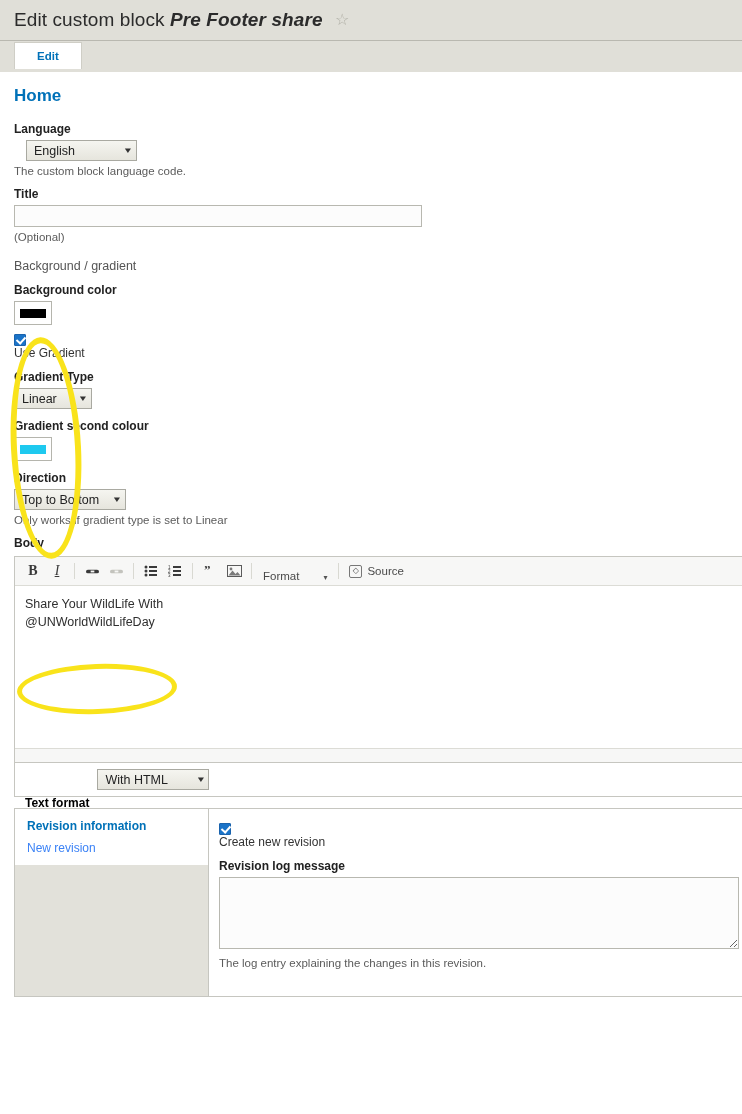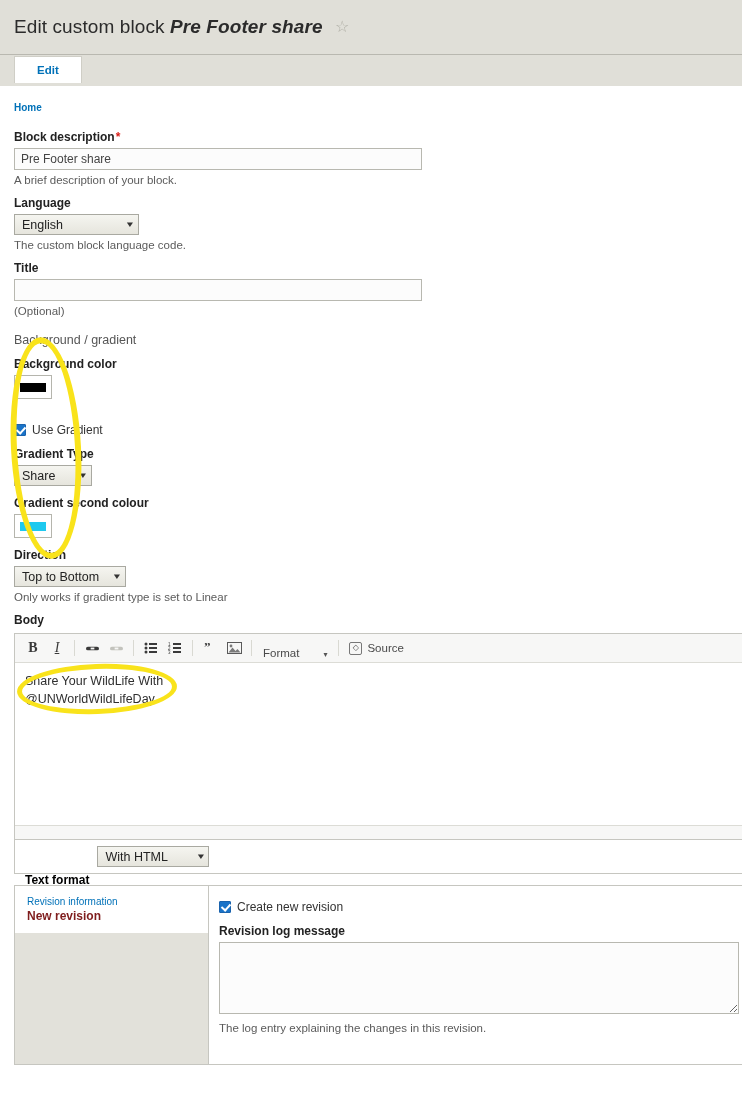--- a/index.html
+++ b/index.html
@@ -10,21 +10,21 @@
     background: #ffffff;
     font-family: "Liberation Sans", sans-serif;
     font-size: 13px;
     color: #333333;
     position: relative;
     overflow: hidden;
   }
 
   
   .header-band {
-    height: 55px;
+    height: 41px;
     background: #e0dfd8;
     border-bottom: 1px solid #b9b8b0;
     padding: 0 0 0 14px;
     display: flex;
     align-items: center;
   }
   .page-title {
     font-size: 19px;
     font-weight: normal;
     color: #2b2b2b;
@@ -77,21 +77,21 @@
     background: #fff;
   }
   .breadcrumb {
     padding: 14px 0 6px 0;
     font-size: 12px;
   }
   .breadcrumb a {
     color: #0071b8;
     text-decoration: none;
     font-weight: bold;
-    font-size: 10px;
+    font-size: 17px;
   }
 
   .field { margin-bottom: 0; }
   .flabel {
     font-size: 12px;
     font-weight: bold;
     color: #222;
     display: block;
     margin: 10px 0 4px 0;
   }
@@ -126,21 +126,21 @@
     color: #222;
     padding: 0 4px 0 7px;
     white-space: nowrap;
   }
   .sel .caret {
     font-size: 8px;
     color: #333;
     margin-left: 10px;
     transform: scaleX(1.3);
   }
-  .sel-language { width: 125px; }
+  .sel-language { width: 111px; margin-left: 12px; }
   .sel-gradtype { width: 78px; }
   .sel-direction { width: 112px; }
 
   .section-legend {
     font-size: 12.5px;
     color: #555;
     margin: 16px 0 0 0;
     font-weight: normal;
   }
 
@@ -155,22 +155,23 @@
     margin-top: 3px;
   }
   .color-swatch-btn .chip {
     width: 26px;
     height: 9px;
     display: block;
   }
 
   .checkline {
     display: flex;
-    align-items: center;
-    margin: 24px 0 0 0;
+    align-items: flex-start;
+    margin: 9px 0 0 0;
+    flex-direction: column;
   }
   .cbox {
     width: 12px; height: 12px;
     background: #1a73c8;
     border: 1px solid #1a63ad;
     border-radius: 1px;
     position: relative;
     margin-right: 6px;
     flex: none;
   }
@@ -272,28 +273,27 @@
   }
   .rev-side {
     width: 194px;
     flex: none;
     border-right: 1px solid #c6c6c0;
     padding: 10px 12px 0 12px;
     background: #fff;
   }
   .rev-side-title {
     color: #0071b8;
-    font-weight: normal;
-    font-size: 10px;
+    font-weight: bold;
+    font-size: 12px;
   }
   .rev-side-sub {
-    color: #7f1d1d;
+    color: #3b82f6;
     font-size: 12px;
-    margin-top: 2px;
-    font-weight: bold;
+    margin-top: 8px;
   }
   .rev-side-fill {
     margin-top: 10px;
     height: 131px;
     background: #e2e1da;
     margin-left: -12px;
     margin-right: -12px;
   }
   .rev-main {
     flex: 1;
@@ -349,27 +349,20 @@
 <div class="tabs-wrap">
   <div class="tab">Edit</div>
 </div>
 
 <div class="content">
 
   <div class="breadcrumb">
     <a>Home</a>
   </div>
 
-  <div class="field">
-    <label class="flabel">
-      <span>Block description</span><span class="req">*</span>
-    </label>
-    <input class="text-input" type="text" value="Pre Footer share" style="">
-    <div class="desc">A brief description of your block.</div>
-  </div>
 
   <div class="field">
     <label class="flabel">Language</label>
     <div class="sel sel-language">
       <span>English</span>
       <span class="caret">▼</span>
     </div>
     <div class="desc">The custom block language code.</div>
   </div>
 
@@ -389,21 +382,21 @@
   </div>
 
   <div class="checkline">
     <span class="cbox"></span>
     <span class="cb-label">Use Gradient</span>
   </div>
 
   <div class="field">
     <label class="flabel">Gradient Type</label>
     <div class="sel sel-gradtype">
-      <span>Share</span>
+      <span>Linear</span>
       <span class="caret">▼</span>
     </div>
   </div>
 
 
   <div class="field">
     <label class="flabel">Gradient second colour</label>
     <div class="color-swatch-btn">
       <span class="chip" id="chip-g2" style="background: rgb(30, 201, 239);"></span>
     </div>

